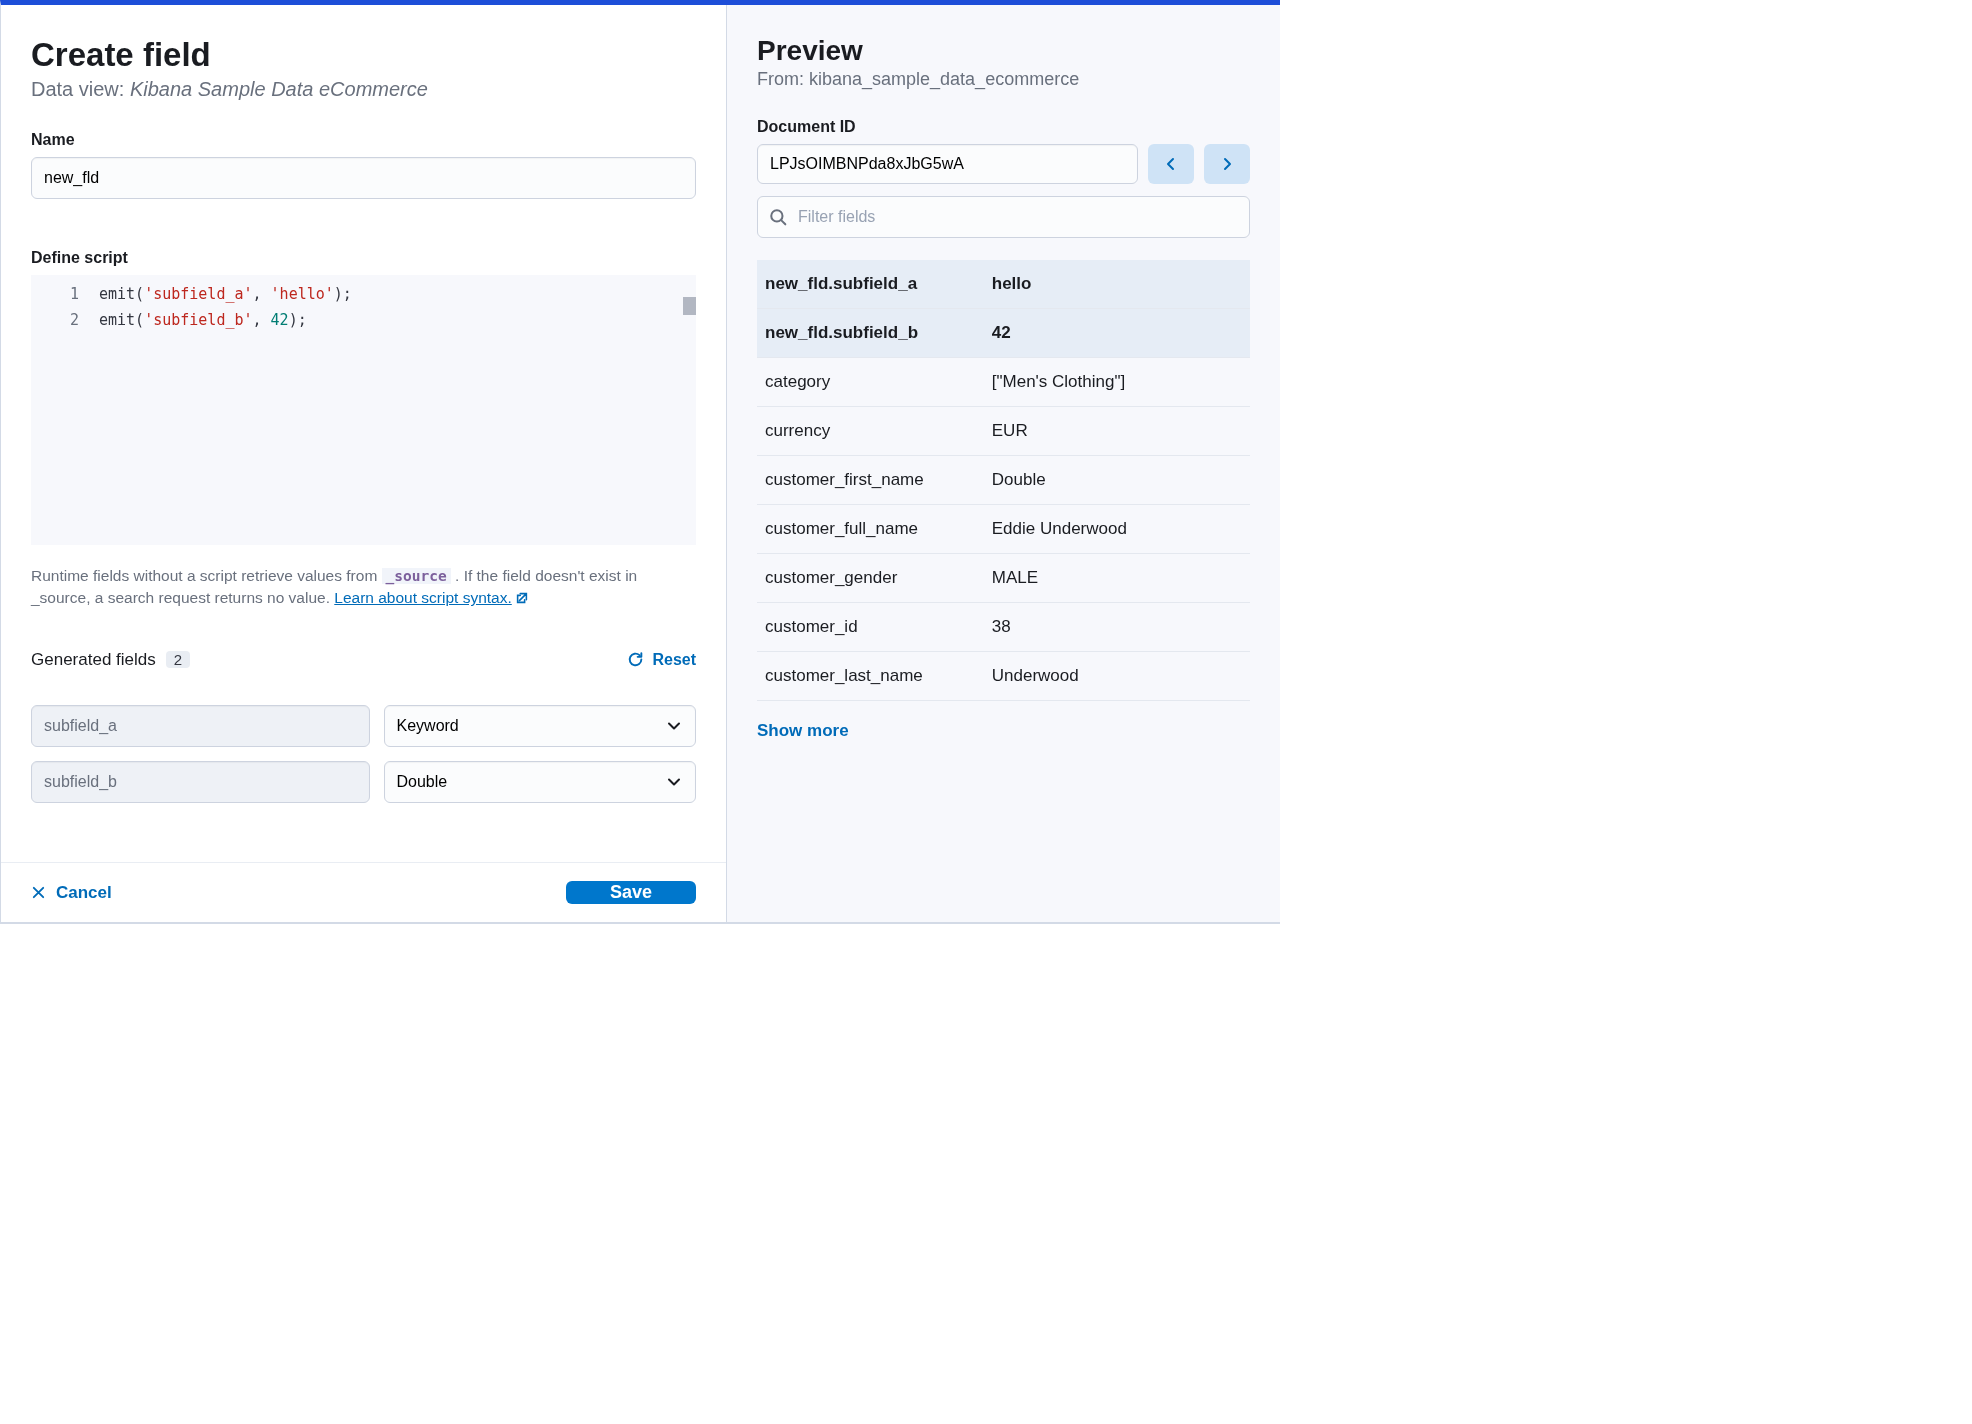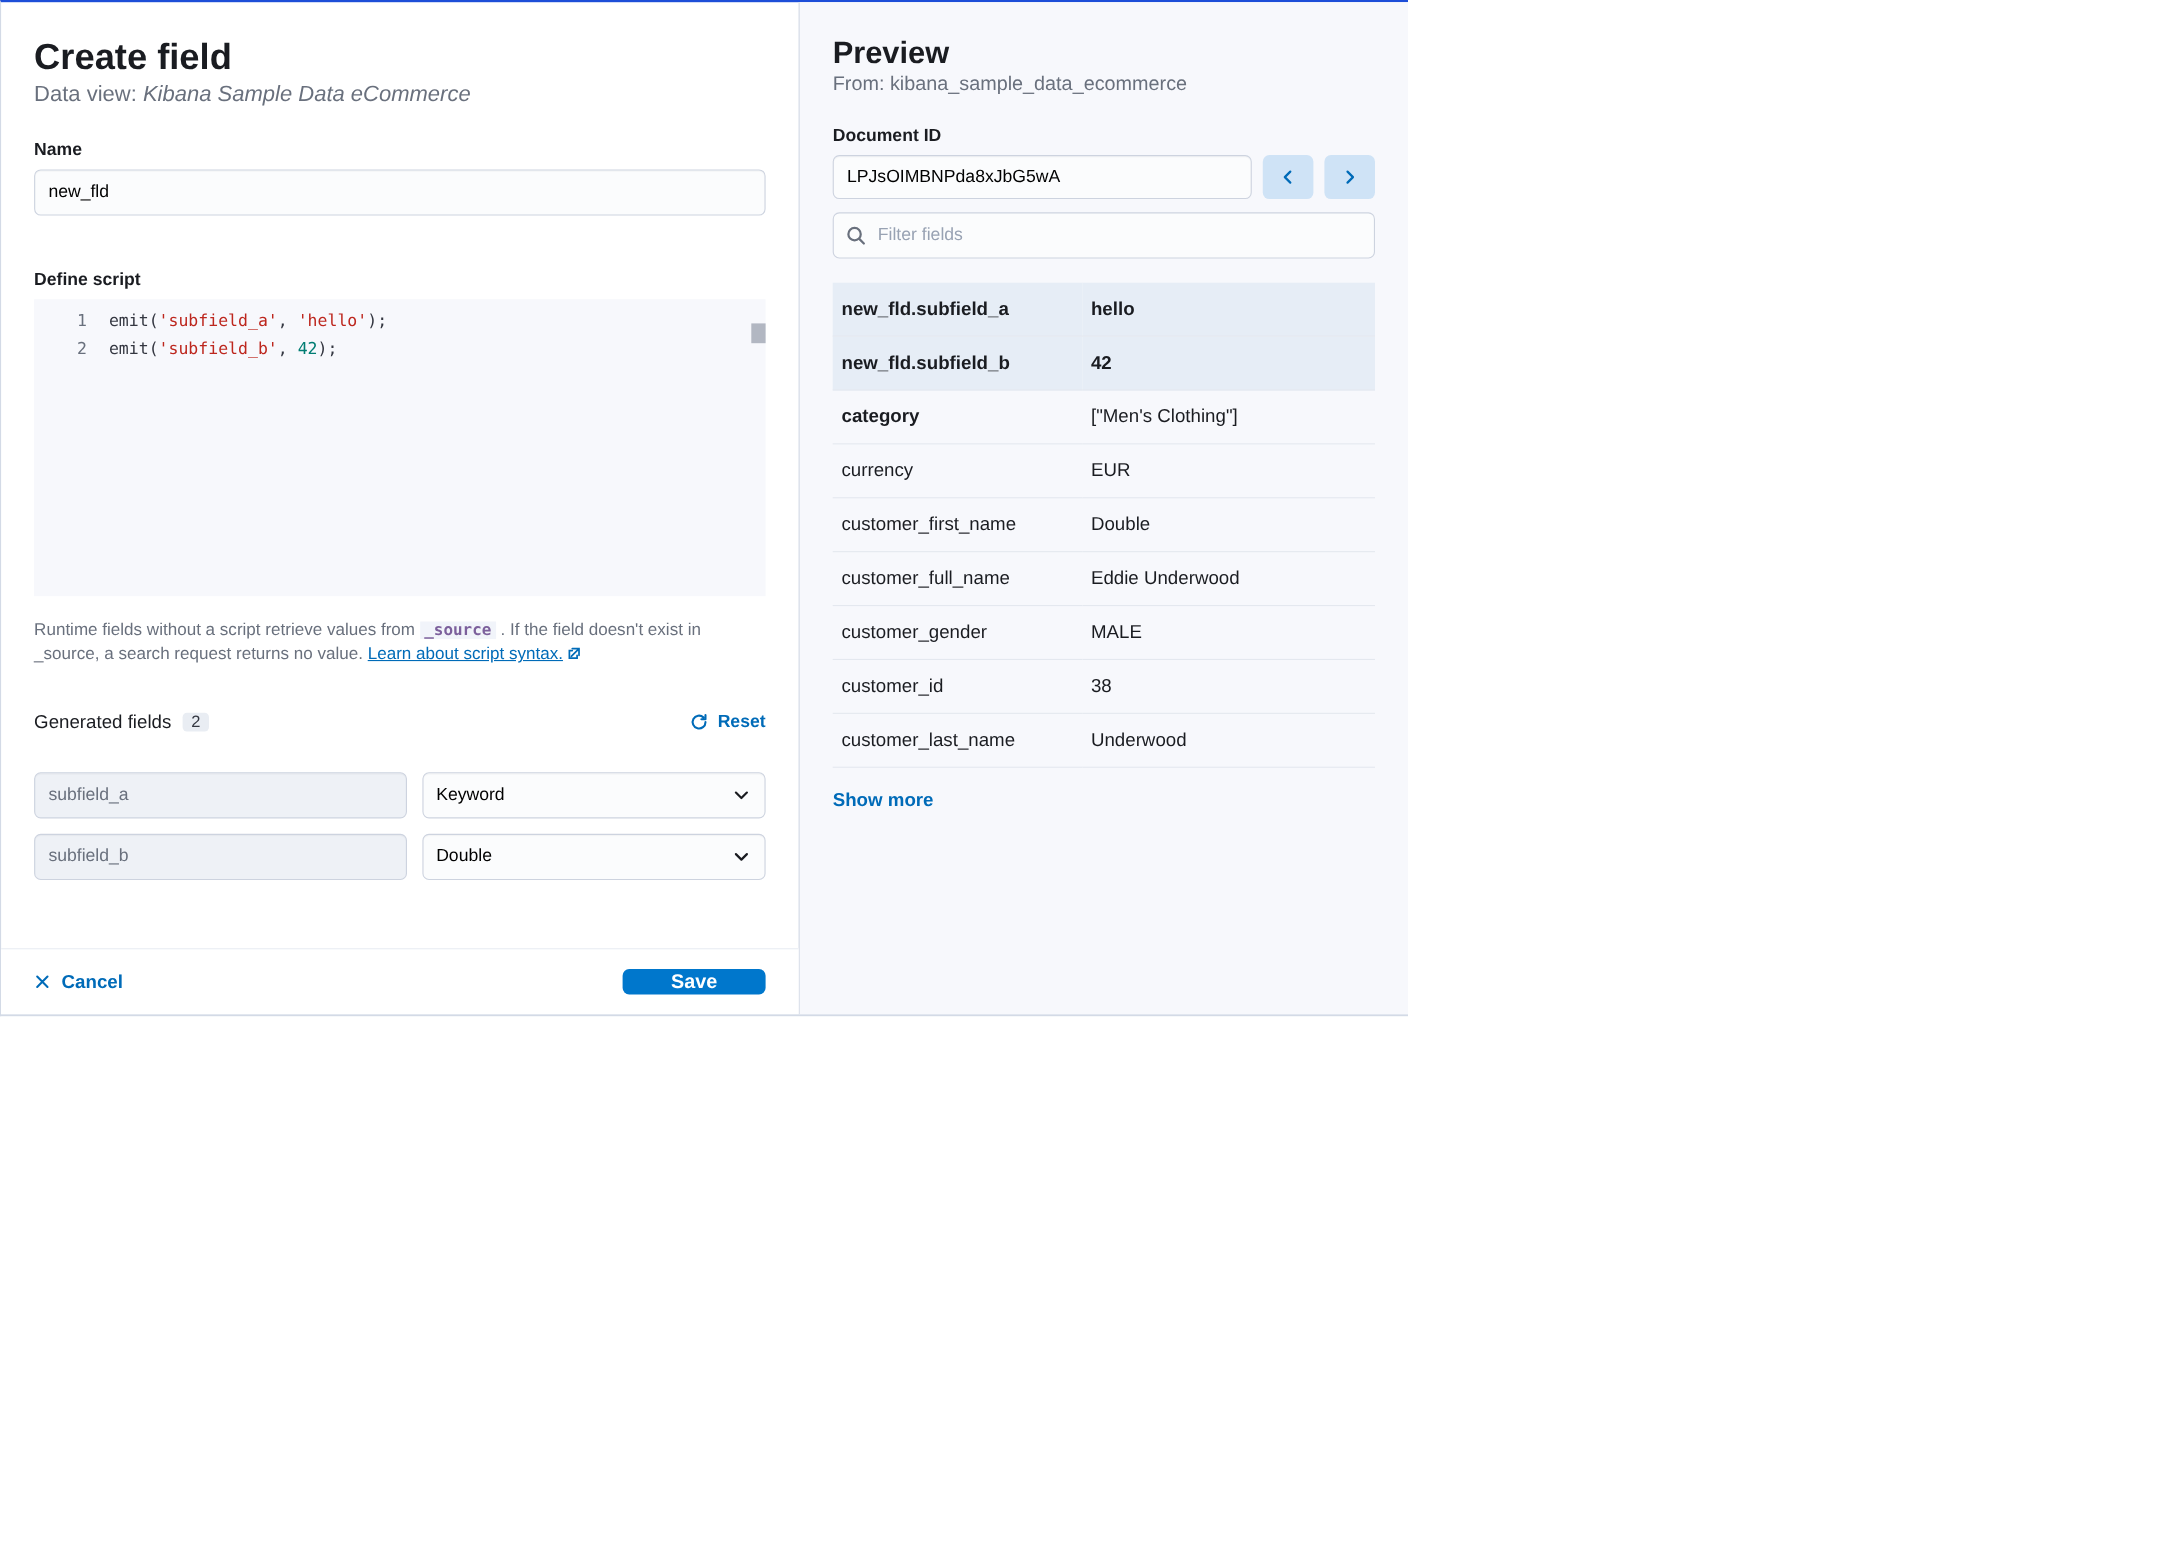--- a/index.html
+++ b/index.html
@@ -6,21 +6,21 @@
 body {
   font-family: -apple-system, BlinkMacSystemFont, "Segoe UI", Helvetica, Arial, sans-serif;
   font-size: 16px;
   color: #1a1c21;
   background: #fff;
 }
 .app {
   display: flex;
   height: 924px;
   width: 1280px;
-  border-top: 2px solid #1d4ed8;
+  border-top: 5px solid #1d4ed8;
   border-bottom: 2px solid #d3dae6;
   border-left: 1px solid #d3dae6;
 }
 .left {
   flex: 0 0 725px;
   display: flex;
   flex-direction: column;
   position: relative;
 }
 .right {
@@ -389,21 +389,21 @@
       <tbody id="preview-rows">
           <tr class="hl">
             <td style="width: 46%;">new_fld.subfield_a</td>
             <td>hello</td>
           </tr>
           <tr class="hl">
             <td style="width: 46%;">new_fld.subfield_b</td>
             <td>42</td>
           </tr>
           <tr>
-            <td style="width: 46%; font-weight: bold;">category</td>
+            <td style="width: 46%;">category</td>
             <td>["Men's Clothing"]</td>
           </tr>
           <tr>
             <td style="width: 46%;">currency</td>
             <td>EUR</td>
           </tr>
           <tr>
             <td style="width: 46%;">customer_first_name</td>
             <td>Double</td>
           </tr>

